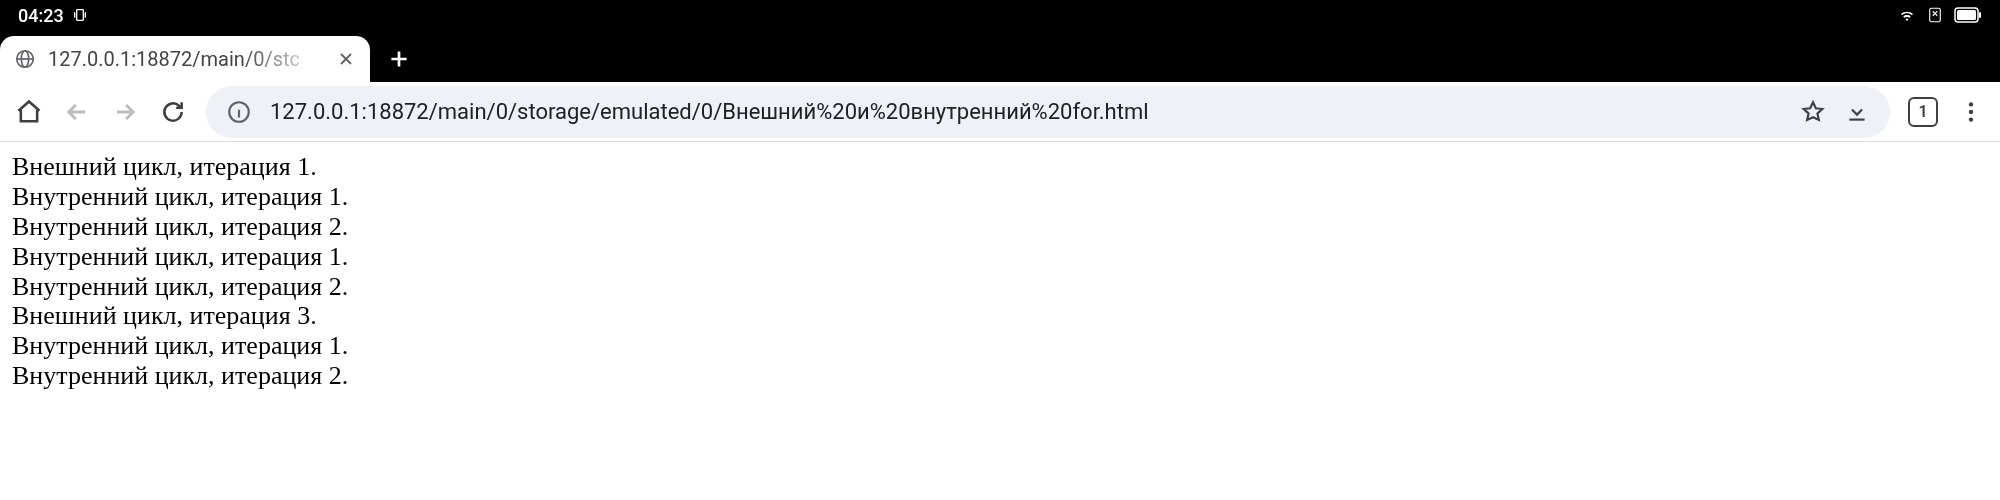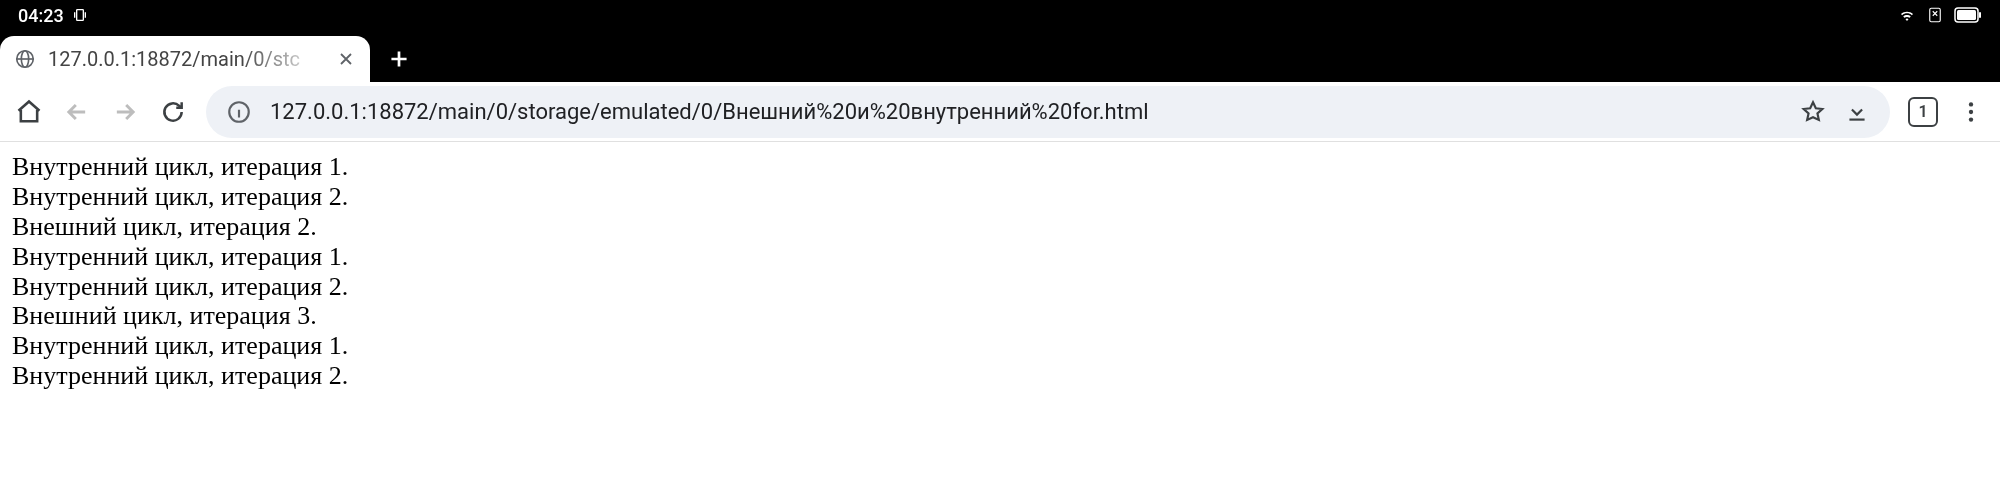--- a/index.html
+++ b/index.html
@@ -143,21 +143,21 @@
   <div class="tool-btn">
     <svg viewBox="0 0 24 24" width="26" height="26" fill="#3c4043">
         <circle cx="12" cy="5" r="2"></circle>
         <circle cx="12" cy="12" r="2"></circle>
         <circle cx="12" cy="19" r="2"></circle>
       </svg>
   </div>
 </div>
 
 <div class="page">
+  <span class="line">Внешний цикл, итерация 1.</span>
   <span class="line">Внутренний цикл, итерация 1.</span>
   <span class="line">Внутренний цикл, итерация 2.</span>
-  <span class="line">Внешний цикл, итерация 2.</span>
   <span class="line">Внутренний цикл, итерация 1.</span>
   <span class="line">Внутренний цикл, итерация 2.</span>
   <span class="line">Внешний цикл, итерация 3.</span>
   <span class="line">Внутренний цикл, итерация 1.</span>
   <span class="line">Внутренний цикл, итерация 2.</span>
 </div>
 
 </body></html>

